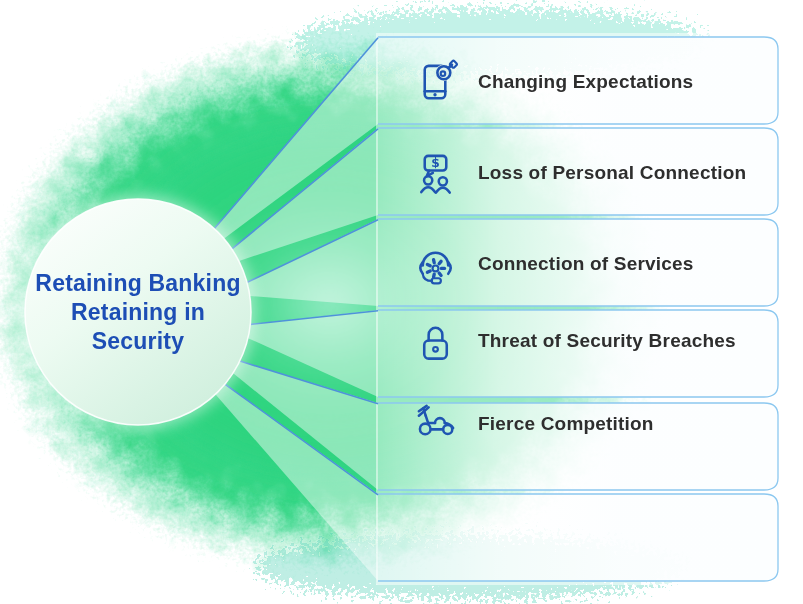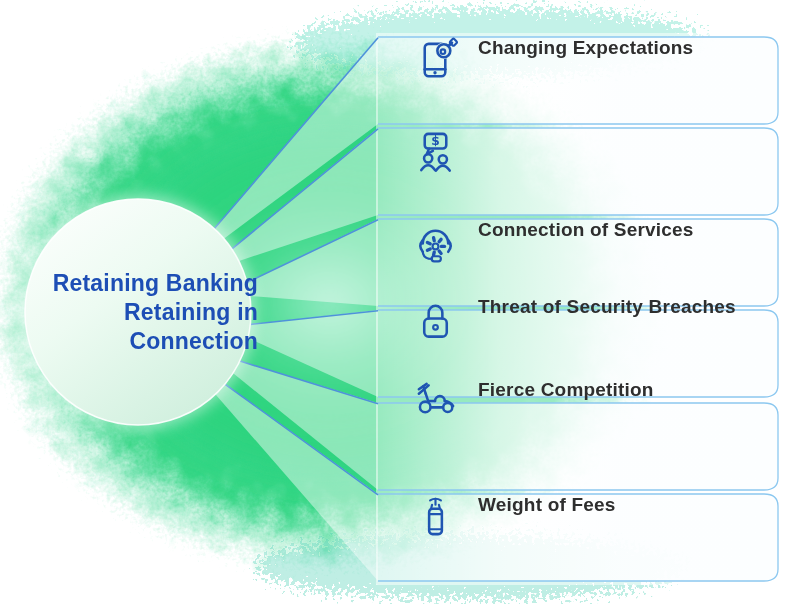--- a/index.html
+++ b/index.html
@@ -1,26 +1,26 @@
 <!DOCTYPE html>
 <html><head>
 <meta charset="utf-8">
 <style>
   html,body{margin:0;padding:0;background:#ffffff;}
   body{font-family:"Liberation Sans", sans-serif;}
   .stage{position:relative;width:803px;height:604px;overflow:hidden;background:#ffffff;}
   .bg-svg{position:absolute;left:0;top:0;width:803px;height:604px;}
   .center-title{
     position:absolute;left:18px;top:269px;width:240px;
-    text-align:right;color:#1d4eb5;font-weight:bold;
+    text-align:center;color:#1d4eb5;font-weight:bold;
     font-size:23px;line-height:29px;letter-spacing:0.2px;
   }
   .row{
     position:absolute;left:378px;width:402px;height:90px;
-    display:flex;padding-left:34px;box-sizing:border-box;gap:19px;
+    display:flex;align-items:center;padding-left:34px;box-sizing:border-box;gap:19px;
   }
   .row .icon-wrap{flex:0 0 auto;display:flex;align-items:center;justify-content:center;width:47px;height:47px;}
   .row .label{
     color:#2e2e2e;font-size:19px;font-weight:600;letter-spacing:0.2px;white-space:nowrap;
   }
   .ic{stroke:#1f55b2;fill:none;stroke-width:2.6;stroke-linecap:round;stroke-linejoin:round;}
   .ic .thin{stroke-width:2.2;}
   .ic .fat{stroke-width:3.4;}
   .ic .fill{fill:#1f55b2;stroke:none;}
 </style>
@@ -111,21 +111,21 @@
 
     <g>
       <circle cx="138" cy="312" r="118" fill="#ffffff" opacity="0.45" filter="url(#softBlur)"></circle>
       <circle cx="138" cy="312" r="113" fill="url(#circGrad)" stroke="rgba(255,255,255,0.9)" stroke-width="1.5"></circle>
     </g>
   </svg>
 
   <div class="center-title">
     <div>Retaining Banking</div>
     <div>Retaining in</div>
-    <div>Connection</div>
+    <div>Security</div>
   </div>
 
   <div class="row" style="top:37px">
     <span class="icon-wrap">
       <svg class="ic" width="47" height="47" viewBox="0 0 48 48">
         <rect x="13" y="7" width="21" height="33" rx="4"></rect>
         <path d="M13,33 H34"></path>
         <circle class="fill" cx="23.5" cy="36.5" r="1.7"></circle>
         <circle cx="32.5" cy="14" r="8.5" fill="#ddf2ea" stroke="none"></circle>
         <circle cx="32.5" cy="14" r="6.6"></circle>
@@ -142,20 +142,21 @@
       <svg class="ic" width="47" height="47" viewBox="0 0 48 48">
         <rect x="13" y="6" width="22" height="15" rx="3.5"></rect>
         <path d="M17.5,21 L15,26.8 L21.3,23.3"></path>
         <text x="24" y="17.6" text-anchor="middle" font-size="12.5" font-weight="bold" fill="#1f55b2" stroke="none" font-family="'DejaVu Sans', sans-serif">$</text>
         <circle cx="16.5" cy="31" r="4.2"></circle>
         <path d="M9.5,43 q7,-10 14,0"></path>
         <circle cx="31.5" cy="32" r="4.2"></circle>
         <path d="M24.5,43.5 q7,-10 14,0"></path>
       </svg>
     </span>
+    <span class="label">Loss of Personal Connection</span>
   </div>
 
   <div class="row" style="top:219px">
     <span class="icon-wrap">
       <svg class="ic" width="47" height="47" viewBox="0 0 48 48">
         <path d="M11,25 a13,13 0 0 1 26,0"></path>
         <path d="M11,21.5 q-5,6 0,12"></path>
         <path d="M37,21.5 q5,6 0,12"></path>
         <circle class="thin" cx="24" cy="28" r="3"></circle>
         <line class="fat" x1="30" y1="28" x2="33.2" y2="28"></line>
@@ -194,28 +195,14 @@
         <path d="M19.5,29 H31"></path>
         <path d="M16.5,22.5 H23.5"></path>
         <path d="M23.5,22.5 a5,5 0 0 1 10,0"></path>
         <path d="M33.5,22.5 q5.5,0.5 8.5,5"></path>
         <circle cx="36.5" cy="29" r="4.6"></circle>
       </svg>
     </span>
     <span class="label">Fierce Competition</span>
   </div>
 
-  <div class="row" style="top:494px">
-    <span class="icon-wrap">
-      <svg class="ic" width="47" height="47" viewBox="0 0 48 48">
-        <path class="thin" d="M18.5,6.5 Q24,3.2 29.5,6.5"></path>
-        <path class="thin" d="M24,5 V11"></path>
-        <path class="thin" d="M20.5,11 L19.5,15"></path>
-        <path class="thin" d="M27.5,11 L28.5,15"></path>
-        <rect x="17.5" y="15" width="13" height="26" rx="3.5"></rect>
-        <path class="thin" d="M17.5,20.5 H30.5"></path>
-        <path class="thin" d="M17.5,36 H30.5"></path>
-      </svg>
-    </span>
-    <span class="label">Weight of Fees</span>
-  </div>
 
 </div>
 
 </body></html>

